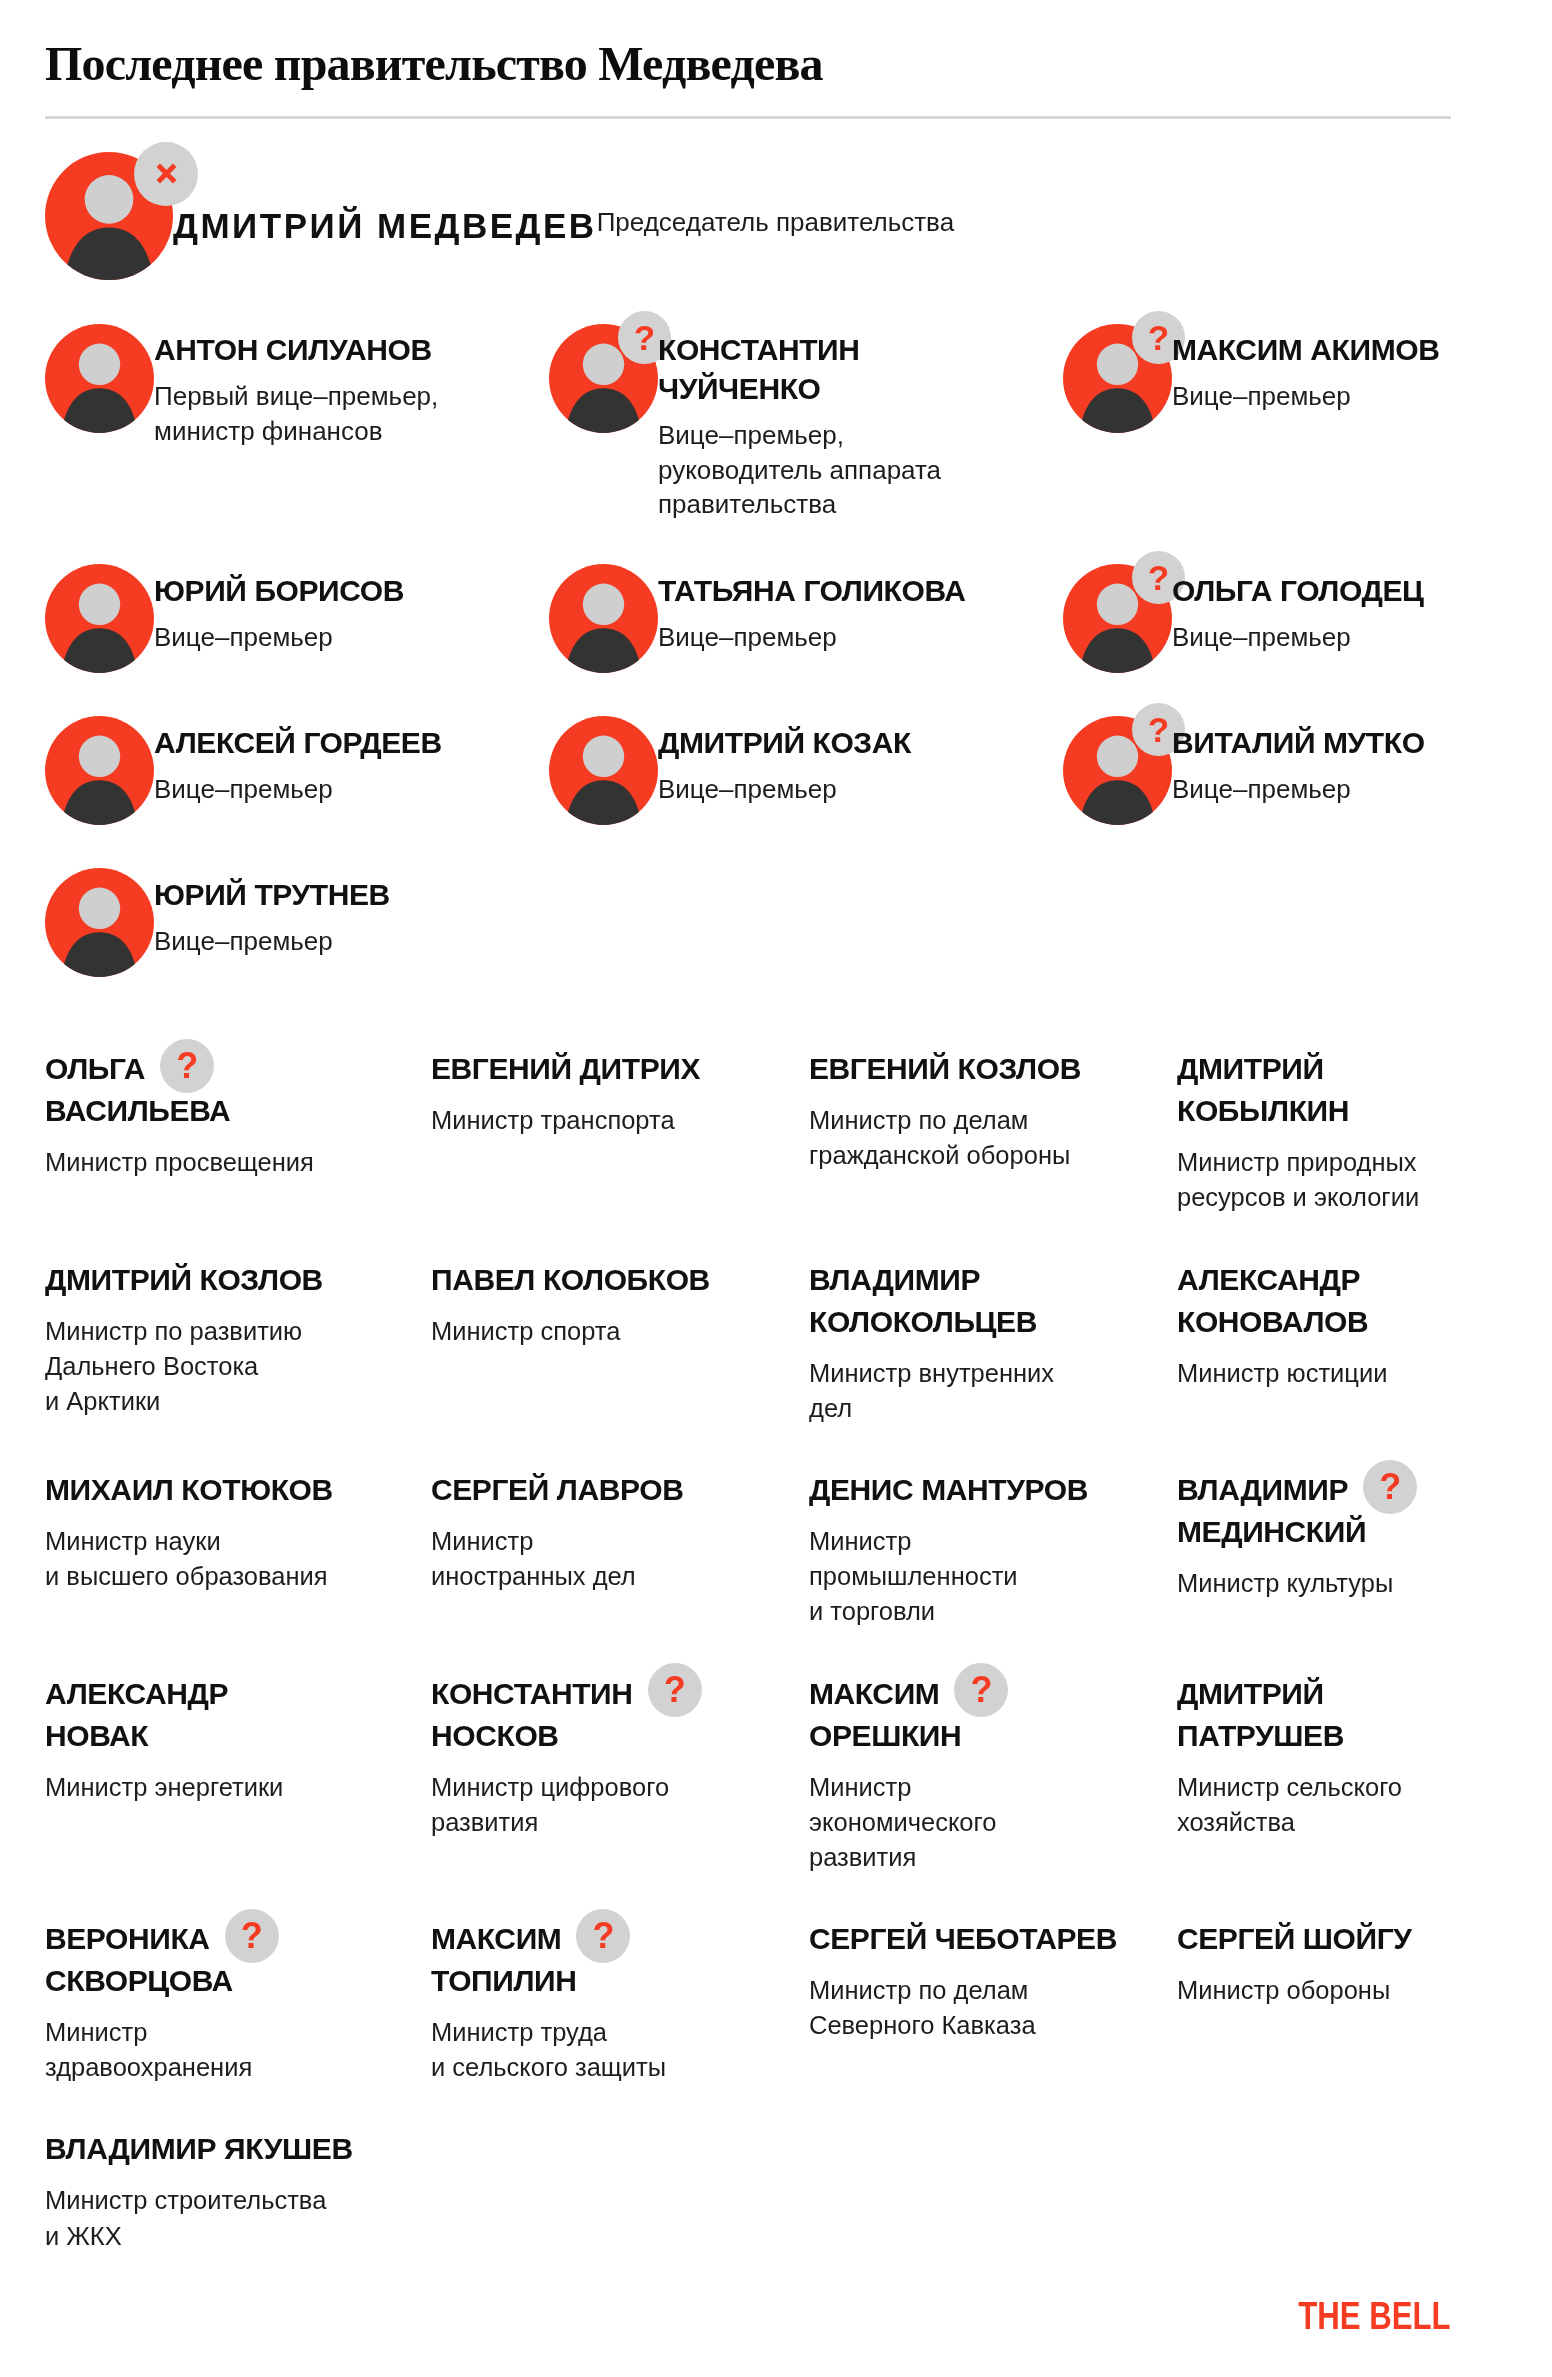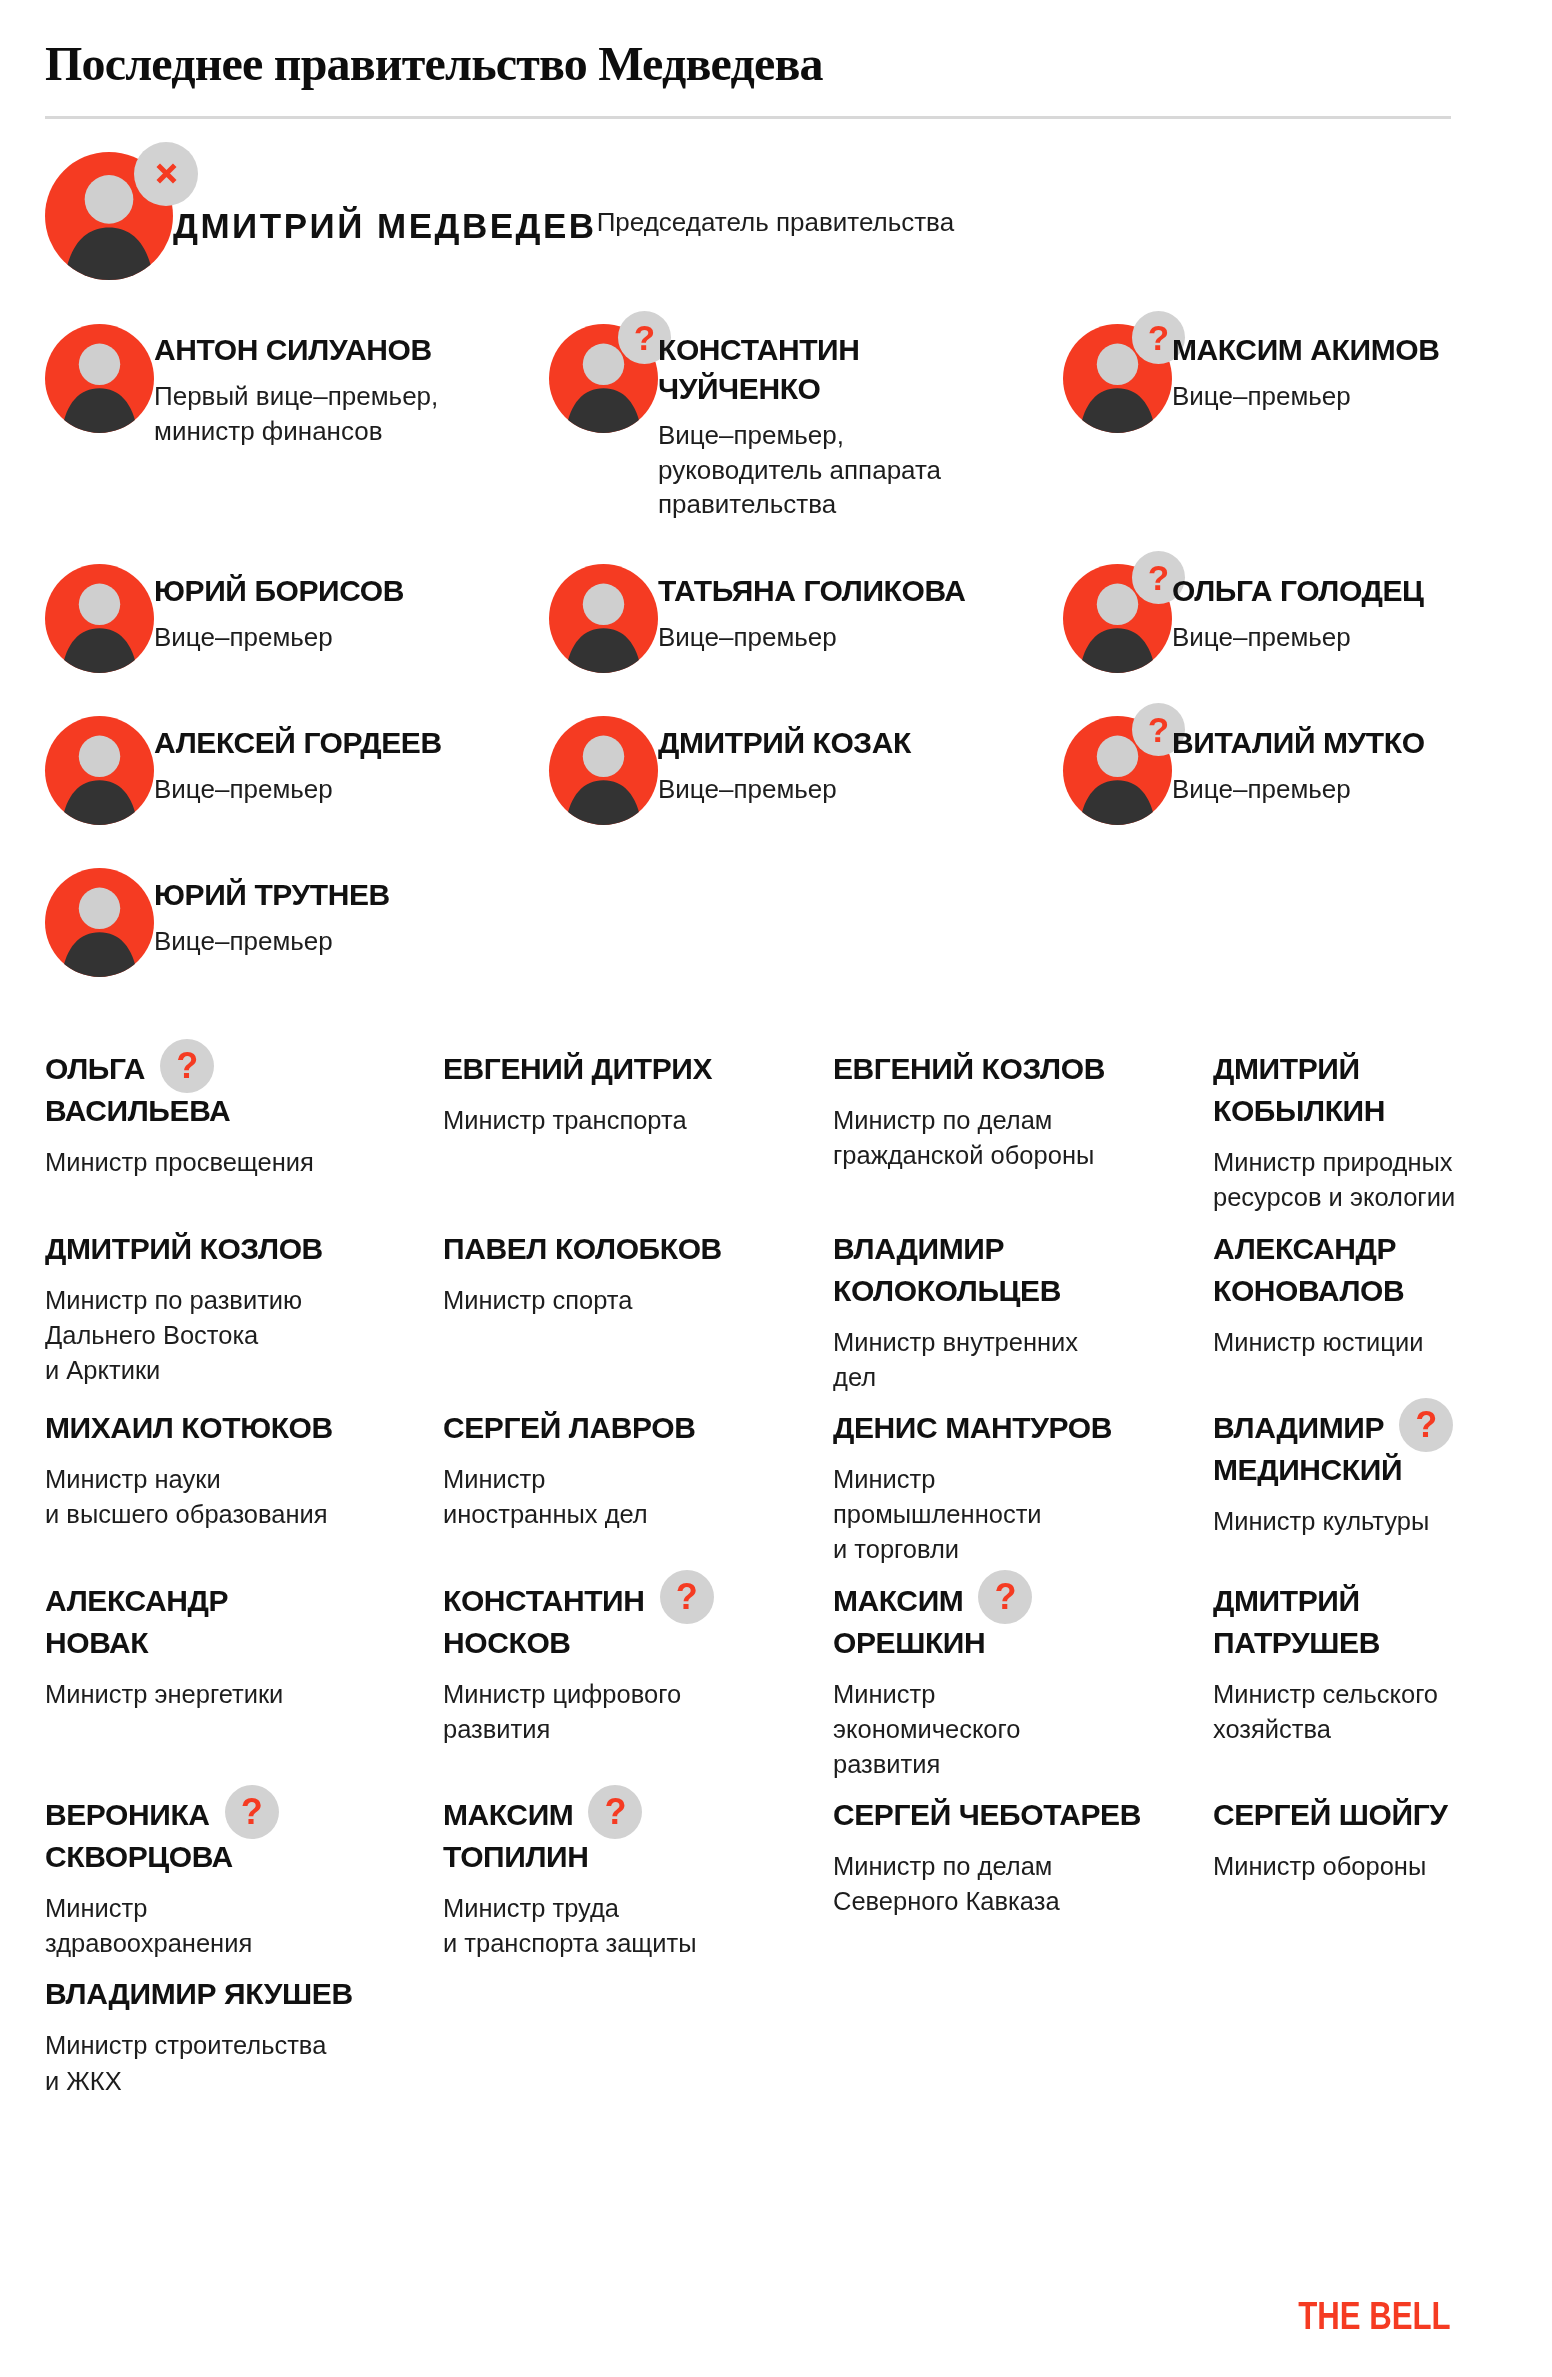--- a/index.html
+++ b/index.html
@@ -53,21 +53,21 @@
   }
   .vp-card{display:flex;align-items:flex-start;}
   .vp-photo{position:relative;}
   .vp-text{padding-top:6.6px;}
   .vp-name{font-size:30px;font-weight:700;line-height:1.3;letter-spacing:-0.4px;}
   .vp-role{margin-top:10px;font-size:26px;line-height:1.32;color:#1d1d1d;}
 
   
   .min-grid{
     display:grid;grid-template-columns:386px 378px 368px 1fr;
-    row-gap:43px;column-gap:0;margin-top:71px;align-items:start;gap:12px;
+    row-gap:43px;column-gap:0;margin-top:71px;align-items:start;
   }
   .min-name{font-size:30px;font-weight:700;line-height:1.4;letter-spacing:-0.4px;}
   .min-role{margin-top:13px;font-size:25.5px;line-height:1.38;color:#1d1d1d;}
   .name-line{white-space:nowrap;position:relative;}
   .min-q{
     position:absolute;top:42%;transform:translateY(-50%);
     margin-left:15px;width:54px;height:54px;font-size:36px;
   }
   .role-line{white-space:nowrap;}
 
@@ -488,21 +488,21 @@
           </div>
   </div>
 
   <div class="min-cell">
     <div class="min-name">
             <div class="name-line">МАКСИМ<span class="q-badge min-q">?</span></div>
             <div class="name-line">ТОПИЛИН</div>
           </div>
     <div class="min-role">
             <div class="role-line">Министр труда</div>
-            <div class="role-line">и транспорта защиты</div>
+            <div class="role-line">и сельского защиты</div>
           </div>
   </div>
 
   <div class="min-cell">
     <div class="min-name">
             <div class="name-line">СЕРГЕЙ ЧЕБОТАРЕВ</div>
           </div>
     <div class="min-role">
             <div class="role-line">Министр по делам</div>
             <div class="role-line">Северного Кавказа</div>

